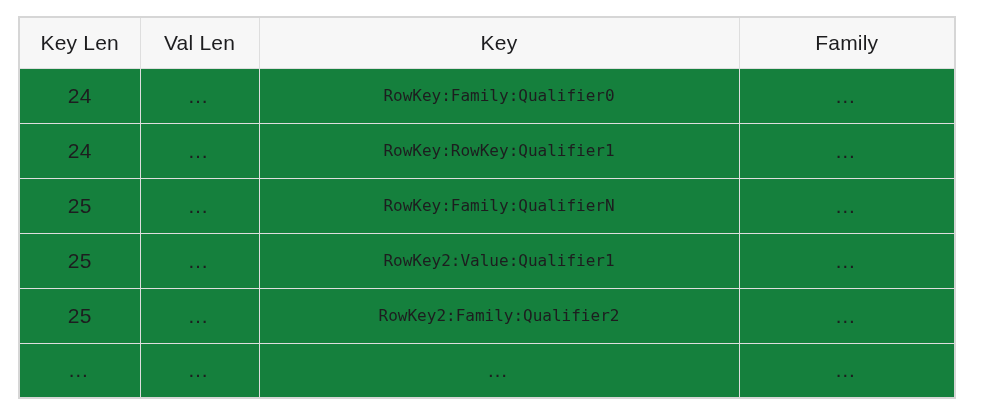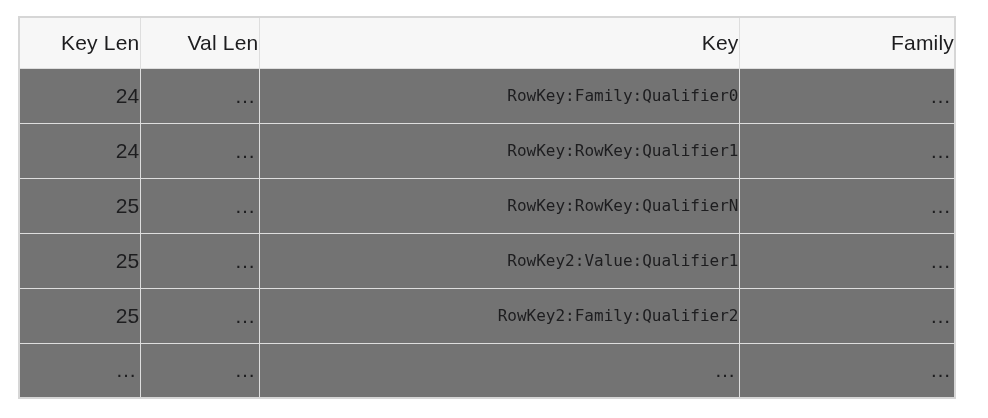--- a/index.html
+++ b/index.html
@@ -23,34 +23,34 @@
     border-collapse: collapse;
     table-layout: fixed;
     border: 2px solid #d6d6d6;
   }
   .kv-table col.c-keylen { width: 121px; }
   .kv-table col.c-vallen { width: 119px; }
   .kv-table col.c-key    { width: 480px; }
   .kv-table col.c-value  { width: 216px; }
   .kv-table th, .kv-table td {
     border: 1px solid #dedede;
-    text-align: right;
+    text-align: center;
     vertical-align: middle;
     padding: 0;
     font-weight: 400;
     font-size: 21px;
     letter-spacing: 0.2px;
   }
   .kv-table thead tr {
     height: 51px;
     background: #f7f7f7;
   }
   .kv-table tbody tr {
     height: 55px;
-    background: #737373;
+    background: #15803d;
   }
   .kv-table td.mono {
     font-family: "DejaVu Sans Mono", monospace;
     font-size: 16px;
     letter-spacing: 0;
   }
   .kv-table td.dots {
     letter-spacing: 3px;
   }
 </style>
@@ -81,21 +81,21 @@
     </tr>
     <tr>
       <td>24</td>
       <td class="dots">…</td>
       <td class="mono">RowKey:RowKey:Qualifier1</td>
       <td class="dots">…</td>
     </tr>
     <tr>
       <td>25</td>
       <td class="dots">…</td>
-      <td class="mono">RowKey:RowKey:QualifierN</td>
+      <td class="mono">RowKey:Family:QualifierN</td>
       <td class="dots">…</td>
     </tr>
     <tr>
       <td>25</td>
       <td class="dots">…</td>
       <td class="mono">RowKey2:Value:Qualifier1</td>
       <td class="dots">…</td>
     </tr>
     <tr>
       <td>25</td>

